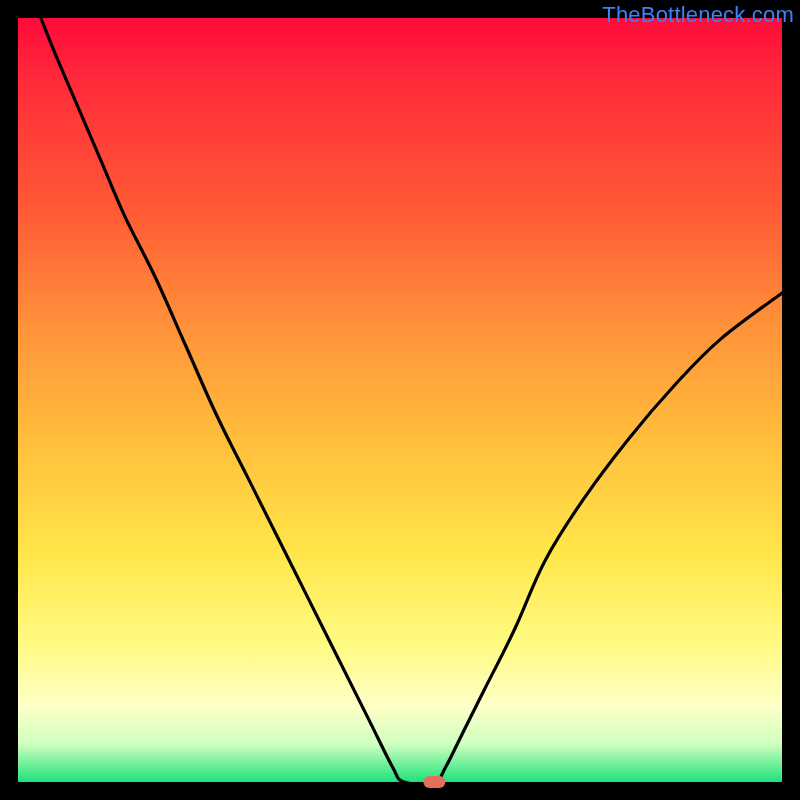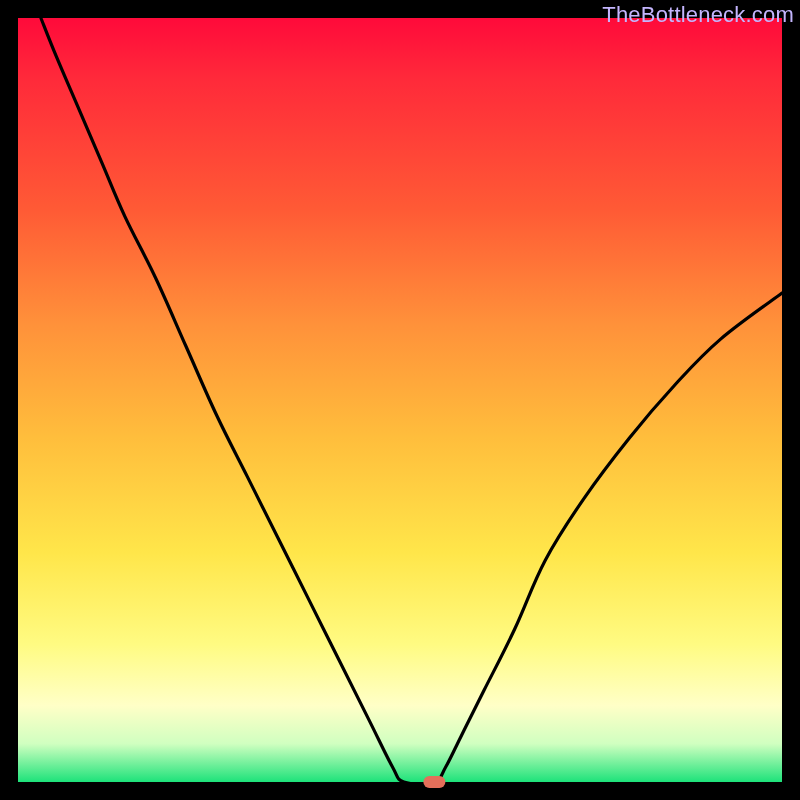--- a/index.html
+++ b/index.html
@@ -35,21 +35,21 @@
       #fffb82 82%,
       #ffffc7 90%,
       #d0ffc0 95%,
       #1de27a 100%
     );
   }
   .watermark {
     position: absolute;
     top: 2px;
     right: 6px;
-    color: #c4b5fd;
+    color: #3b82f6;
     font-size: 22px;
     letter-spacing: 0.2px;
     font-weight: 500;
   }
   svg.curve {
     position: absolute;
     left: 0;
     top: 0;
     width: 764px;
     height: 764px;

